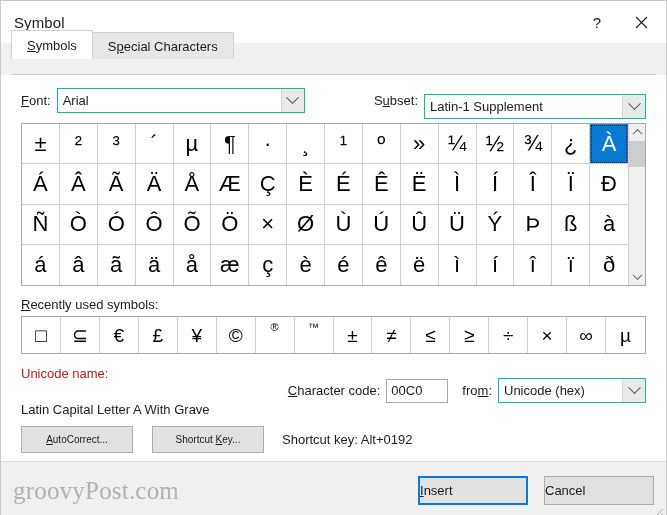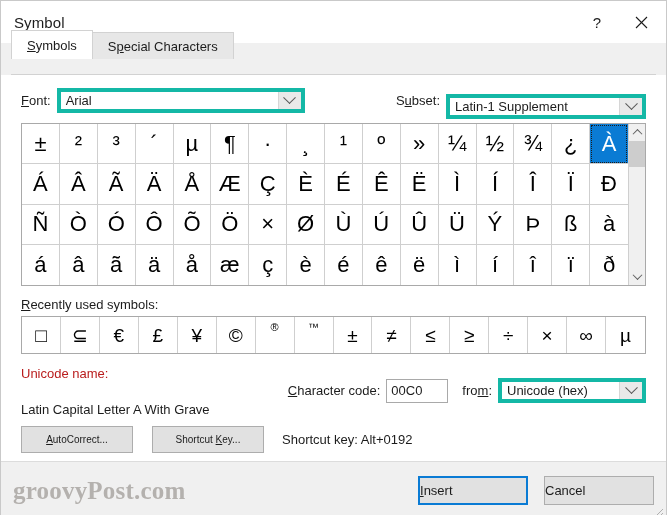--- a/index.html
+++ b/index.html
@@ -77,21 +77,21 @@
   }
 
   
   #selectors {
     display: flex; align-items: center;
     height: 26px; margin-bottom: 10px;
   }
   .lbl { font-size: 13px; color: #1c1c1c; white-space: nowrap; }
   .combo {
     height: 25px;
-    border: 4px solid #14b8a6;
+    border: 1px solid #14b8a6;
     background: #ffffff;
     display: flex; align-items: stretch;
     cursor: default;
   }
   .combo .val {
     flex: 1; display: flex; align-items: center;
     padding: 0 5px; font-size: 13px; color: #1c1c1c;
     white-space: nowrap; overflow: hidden;
   }
   .combo .arrow {
@@ -99,21 +99,21 @@
     border-left: 1px solid #d6d6d6;
     display: flex; align-items: center; justify-content: center;
   }
   .chev {
     width: 9px; height: 9px;
     border-right: 1.6px solid #5a5a5a;
     border-bottom: 1.6px solid #5a5a5a;
     transform: rotate(45deg) translate(-2px,-2px);
   }
   #font-combo { width: 248px; margin-left: 6px; }
-  #subset-combo { width: 200px; margin-left: 6px; margin-top: 12px; }
+  #subset-combo { width: 222px; margin-left: 6px; margin-top: 12px; }
   #subset-group { margin-left: auto; display: flex; align-items: center; }
 
   
   #grid-wrap {
     display: flex;
     border: 1px solid #a9a9a9;
     background: #ffffff;
     height: 163px;
   }
   #grid {
@@ -216,21 +216,20 @@
     background: #f0f0f0;
     border-top: 1px solid #dcdcdc;
     display: flex; align-items: center;
     padding: 0 12px;
     position: relative;
   }
   #watermark {
     font-family: "Liberation Serif", serif;
     font-size: 25px; color: #b4b1ae;
     letter-spacing: .2px;
-    font-weight: bold;
   }
   #footer-btns { margin-left: auto; display: flex; align-items: center; }
   .fbtn {
     height: 29px; width: 110px;
     border: 1px solid #adadad; background: #e1e1e1;
     font-size: 13px; color: #1c1c1c;
     display: flex; align-items: center; justify-content: flex-start;
     cursor: default;
   }
   #insert-btn {

